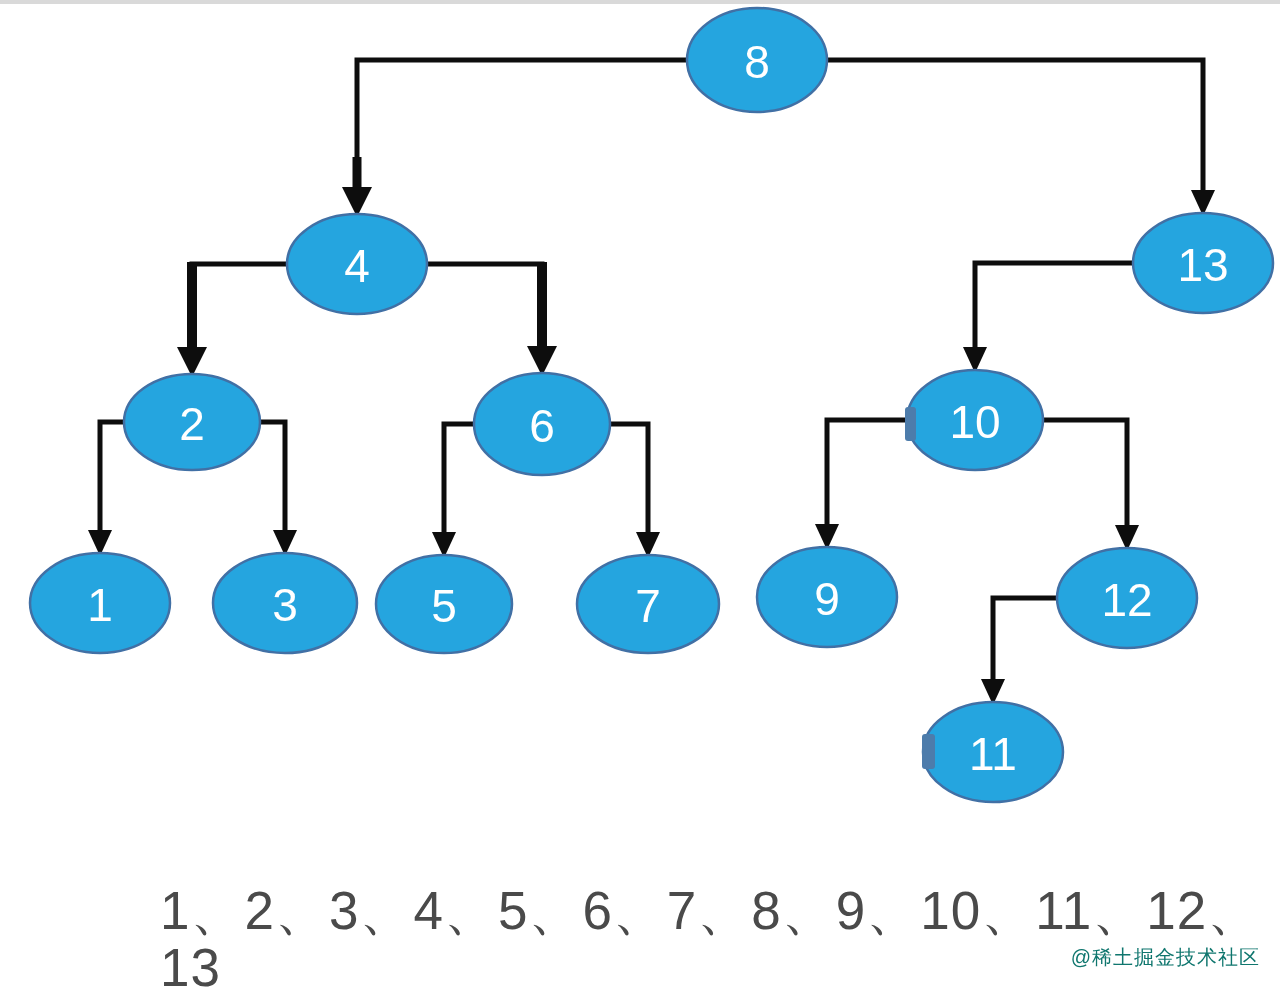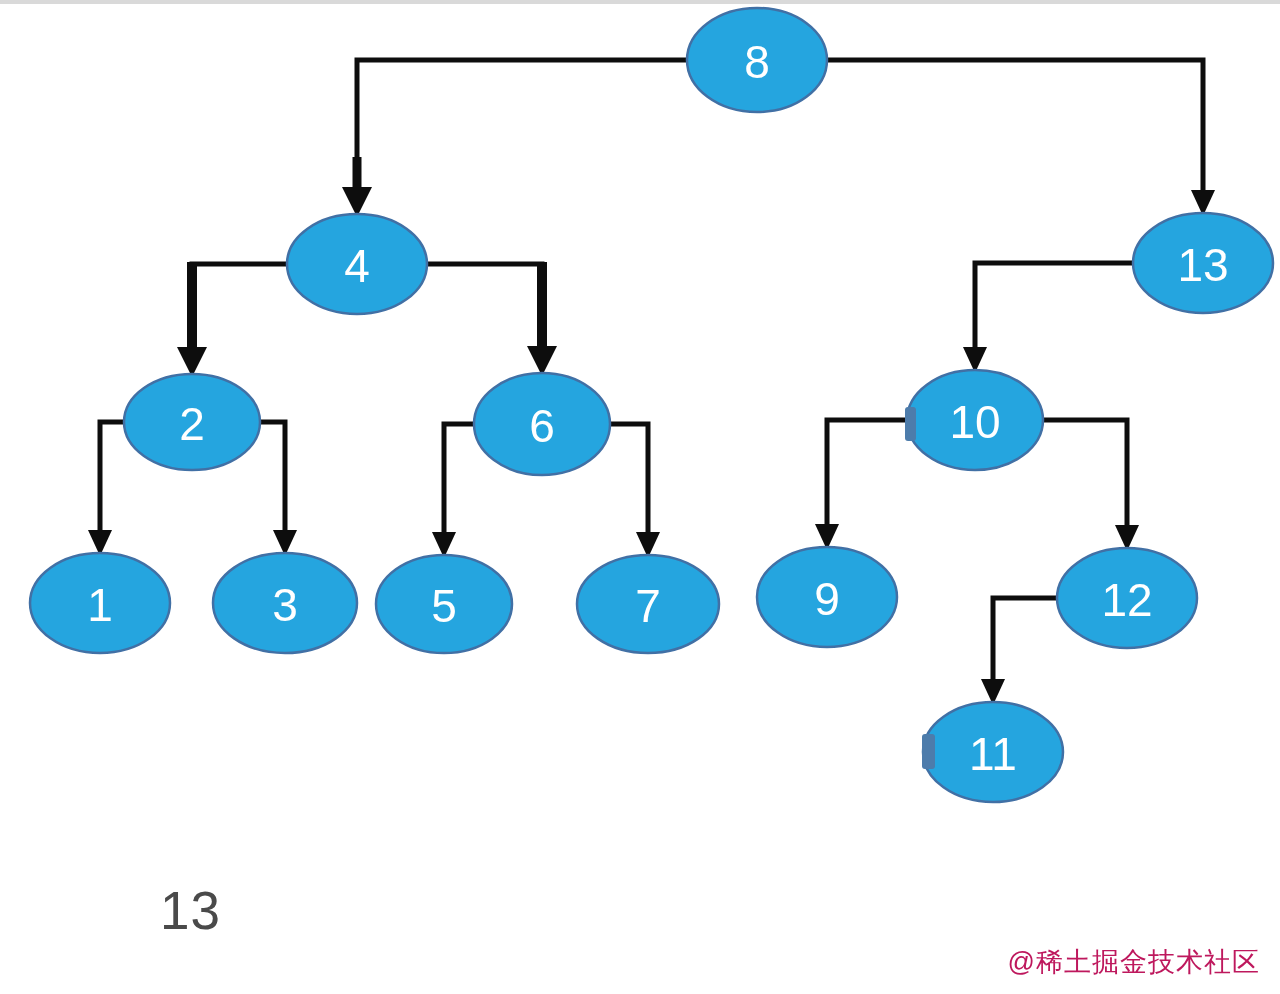--- a/index.html
+++ b/index.html
@@ -28,23 +28,23 @@
     font-size: 53px;
     line-height: 57px;
     letter-spacing: 1px;
     color: #4a4a4a;
     white-space: nowrap;
   }
   #watermark {
     position: absolute;
     right: 20px;
     top: 944px;
-    font-size: 27px;
+    font-size: 20px;
     letter-spacing: 1px;
-    color: #be185d;
+    color: #0f766e;
   }
   .node-label-text {
     font-family: "Liberation Sans", sans-serif;
     fill: #ffffff;
   }
 </style>
 </head>
 <body>
 
 <div id="stage">
@@ -152,17 +152,18 @@
       </g>
       <g>
         <ellipse cx="993" cy="752" rx="70" ry="50" fill="#25a5df" stroke="#4170a5" stroke-width="2.5"></ellipse>
         <text x="993" y="754" text-anchor="middle" dominant-baseline="central" font-size="46" class="node-label-text">11</text>
       </g>
       <rect x="905" y="407" width="11" height="34" rx="3" ry="3" fill="#4d7cab"></rect>
       <rect x="922" y="734" width="13" height="35" rx="3" ry="3" fill="#4d7cab"></rect>
     </svg>
 
   <div id="caption">
+    <div>1、2、3、4、5、6、7、8、9、10、11、12、</div>
     <div>13</div>
   </div>
 
   <div id="watermark">@稀土掘金技术社区</div>
 </div>
 
 </body></html>

